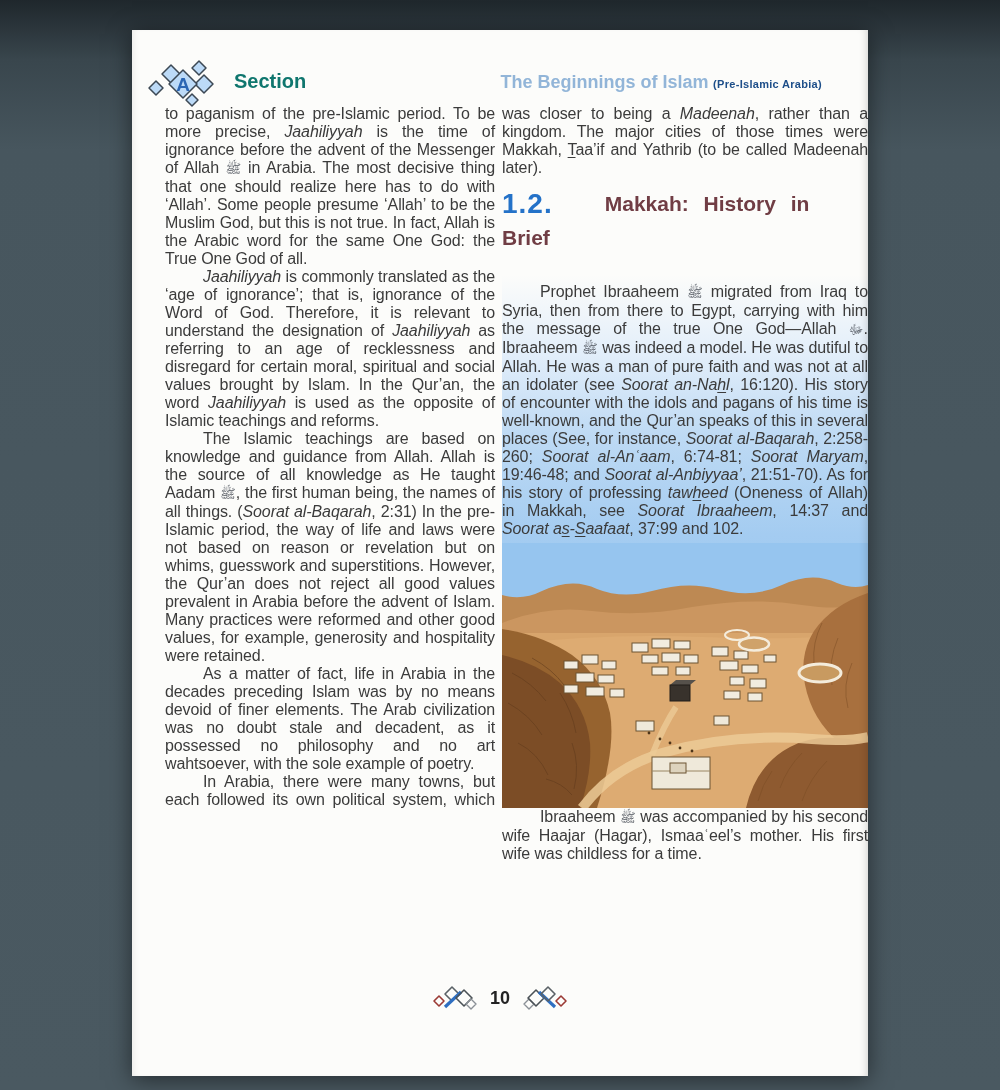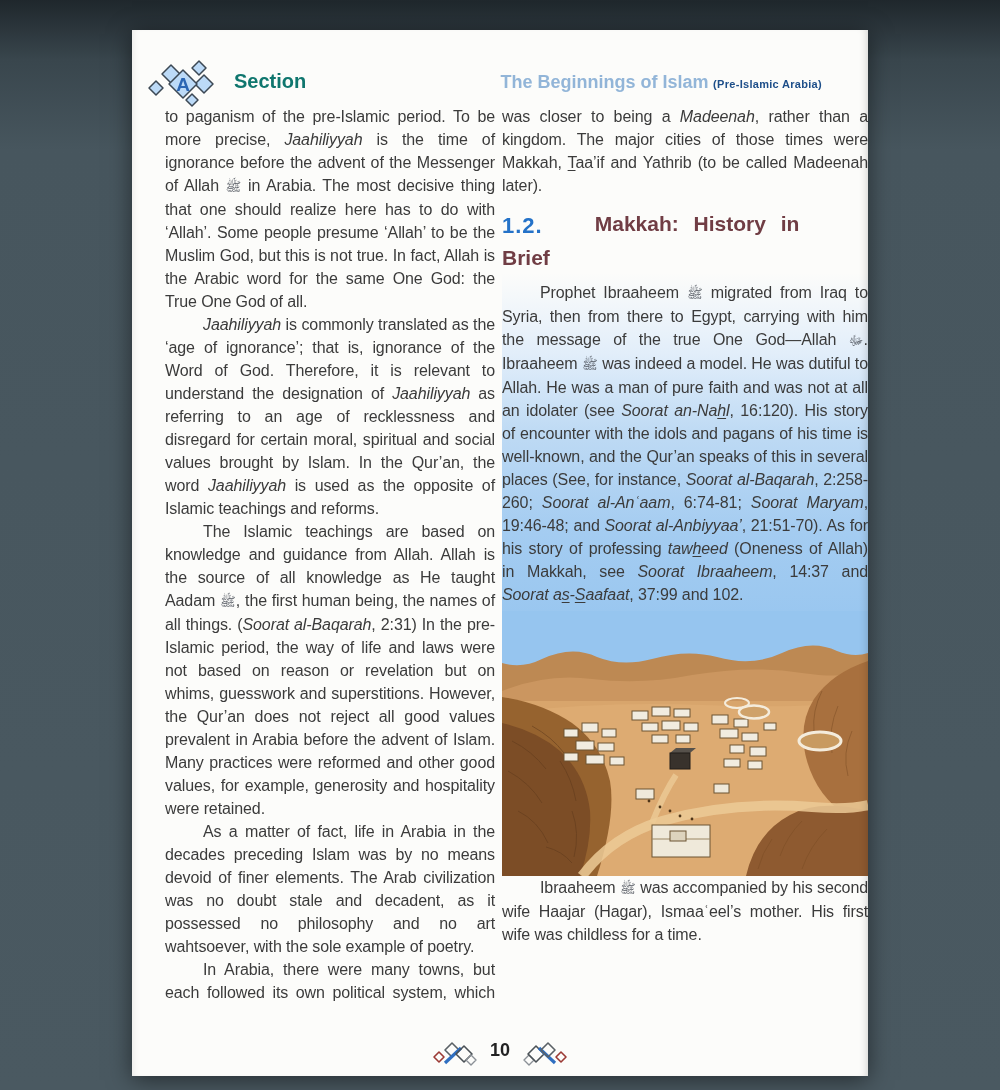--- a/index.html
+++ b/index.html
@@ -23,48 +23,48 @@
   }
   .hdr-title{
     position:absolute;right:46px;top:42px;white-space:nowrap;text-align:right;
   }
   .hdr-title .main{font-size:18px;font-weight:bold;color:#92b5d8;}
   .hdr-title .paren{font-size:11px;font-weight:bold;color:#1d4e89;letter-spacing:.3px;}
   
   .col-left{position:absolute;left:33px;top:75px;width:330px;}
   .col-right{position:absolute;left:370px;top:75px;right:0;}
   p.bodytext{
-    margin:0;font-size:16px;line-height:23px;color:#3b3b3b;
+    margin:0;font-size:16px;line-height:18px;color:#3b3b3b;
     text-align:justify;letter-spacing:-0.1px;
   }
   p.indent{text-indent:38px;}
   p.jlast{text-align-last:justify;}
   .it{font-style:italic;}
   .uline{text-decoration:underline;text-underline-offset:2px;}
   .honorific{font-family:"DejaVu Sans",sans-serif;font-size:13px;color:#4a4f58;}
   .rtext{margin-left:4px;margin-right:32px;}
   
   .sec-heading{margin:10px 0 0 0;}
   .sec-heading .h-num{
-    color:#2472c8;font-size:22px;font-weight:bold;letter-spacing:1px;
+    color:#2472c8;font-size:28px;font-weight:bold;letter-spacing:1px;
     margin-right:28px;vertical-align:-2px;
   }
   .h-title{color:#703d44;font-size:21px;font-weight:bold;word-spacing:9px;line-height:34px;margin-left:24px;}
-  .h-line2{margin:2px 0 0 0;line-height:30px;}
+  .h-line2{margin:2px 0 22px 0;line-height:30px;}
   
   .blue-panel{
     margin-top:0;padding-top:8px;
     background:linear-gradient(180deg,rgba(252,252,250,0) 0px,#e2eefa 80px,#bedaf4 160px,#a4ccf1 260px,#96c5ef 370px,#96c5ef 100%);
   }
   .illu{display:block;width:100%;height:265px;margin-top:5px;}
   .para-bottom{margin-top:14px;}
   
   .footer{
-    position:absolute;left:0;right:0;top:1010px;height:36px;
-    display:flex;justify-content:center;gap:12px;
+    position:absolute;left:0;right:0;top:950px;height:36px;
+    display:flex;align-items:center;justify-content:center;gap:12px;
   }
   .pageno{font-size:18px;font-weight:bold;color:#222;}
 </style>
 </head>
 <body>
 
 <div class="page">
 
   <svg class="hdr-logo" width="78" height="58" viewBox="0 0 78 58">
     <g fill="#bcdaf7" stroke="#3c4854" stroke-width="1.5" stroke-linejoin="round">

